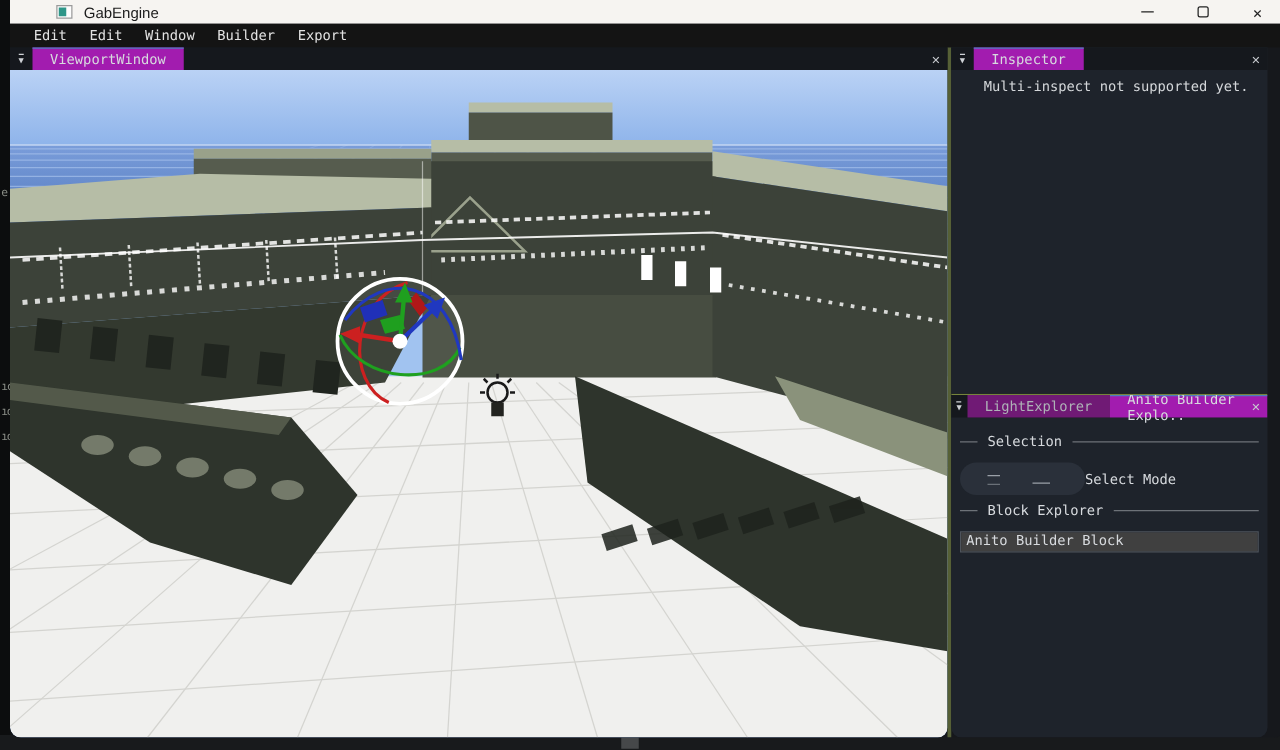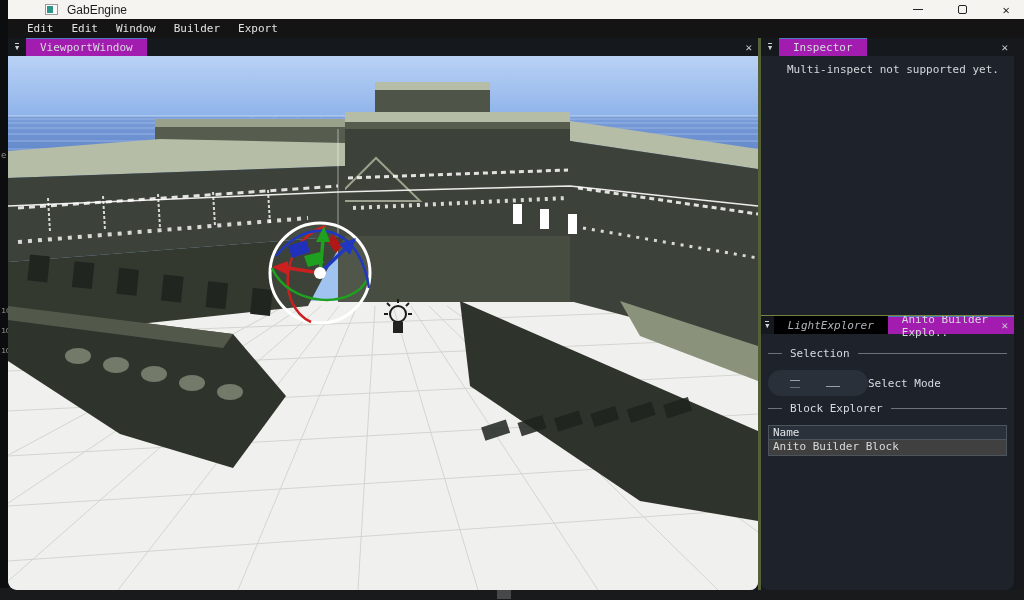--- a/index.html
+++ b/index.html
@@ -36,21 +36,21 @@
 
   .dock-row { display:flex; height:552px; }
 
   
   .left-dock { width:750px; display:flex; flex-direction:column; }
   .tabbar { height:18px; background:#15181d; display:flex; align-items:center; position:relative; flex:none; }
   .collapse-btn { width:18px; display:flex; align-items:center; justify-content:center; color:#cfd2d6; }
   .collapse-glyph { font-size:7px; line-height:6px; border-top:1px solid #cfd2d6; padding-top:1px; }
   .tab { height:18px; display:flex; align-items:center; padding:0 14px; color:#d7dade; background:#21262d; }
   .tab.active { background:#a21caf; border-top:1px solid #4f7cc0; }
-  .tab.inactive { background:#000000; color:#aeb2b7;font-style:italic; }
+  .tab.inactive { background:#701a75; color:#aeb2b7; }
   .tabbar .tab-close { position:absolute; right:6px; top:0; height:18px; display:flex; align-items:center; color:#c9ccd0; font-size:11px; }
   .viewport-canvas { flex:1; border-radius:0 0 8px 8px; overflow:hidden; background:#9cc0f0; }
   .viewport-canvas svg { display:block; }
 
   
   .dock-sep { width:3px; background:#566036; }
 
   
   .right-dock { width:253px; display:flex; flex-direction:column; }
   .panel { display:flex; flex-direction:column; background:#1e232b; }
@@ -331,21 +331,20 @@
                 <span class="tick2"></span>
               </span>
             <span class="combo-label">Select Mode</span>
           </div>
           <div class="sep-row">
             <span class="dash"></span>
             <span class="sep-label">Block Explorer</span>
             <span class="line"></span>
           </div>
           <div class="block-table">
-            <div class="thead">Name</div>
             <div class="trow">Anito Builder Block</div>
           </div>
         </div>
       </div>
 
     </div>
   </div>
 </div>
 
 </body></html>

